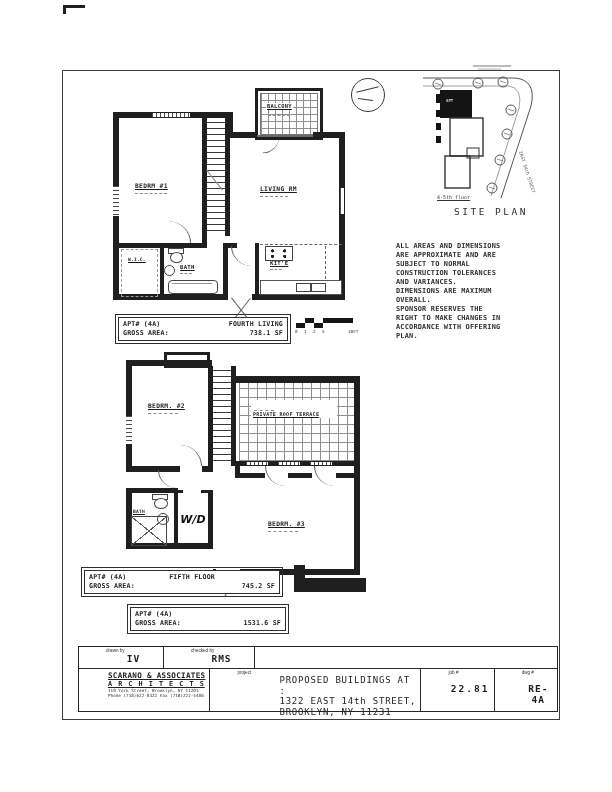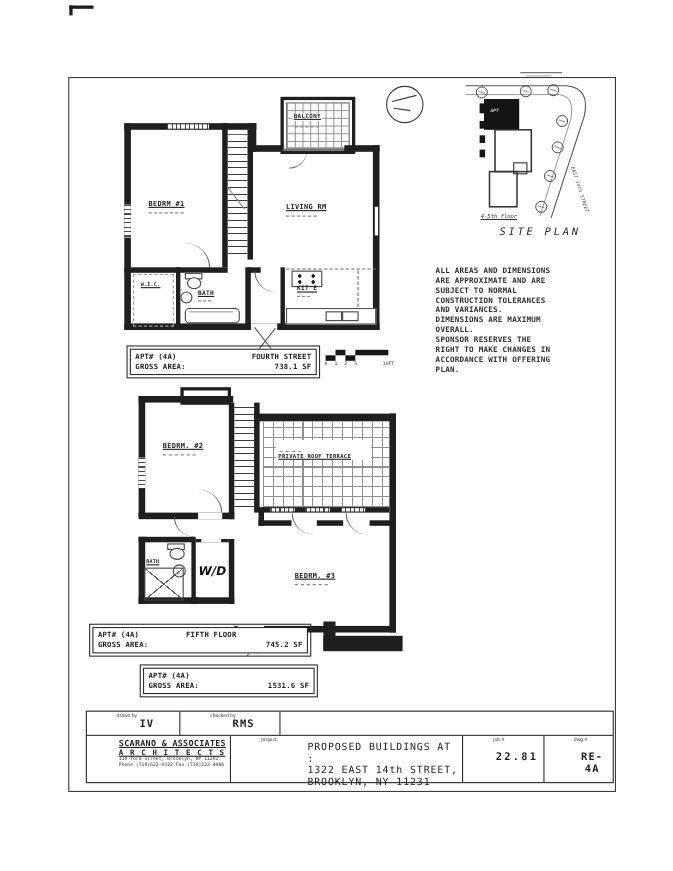--- a/index.html
+++ b/index.html
@@ -105,21 +105,21 @@
     <span class="lbl sm" style="left:18px;top:168px;">W.I.C.</span>
     <span class="lbl" style="left:70px;top:176px;font-size:5.6px;">BATH</span>
     <i class="dim" style="left:70px;top:185px;width:12px;"></i>
     <span class="lbl" style="left:160px;top:172px;font-size:5.6px;">KIT'E</span>
     <i class="dim" style="left:160px;top:181px;width:12px;"></i>
   </div>
 
   <div class="abox" style="left:118px;top:317px;width:160px;">
     <div class="row">
         <span>APT# (4A)</span>
-        <span>FOURTH STREET</span>
+        <span>FOURTH LIVING</span>
       </div>
     <div class="row">
         <span>GROSS AREA:</span>
         <span>738.1 SF</span>
       </div>
   </div>
 
   <div class="g" style="left:296px;top:316px;width:64px;height:20px;">
     <i class="scaleseg" style="left:9px;top:2px;width:9px;height:5px;"></i>
     <i class="scaleseg" style="left:27px;top:2px;width:30px;height:5px;"></i>
@@ -130,21 +130,21 @@
     <span class="micro" style="position:absolute;left:17px;top:13px;">2</span>
     <span class="micro" style="position:absolute;left:26px;top:13px;">5</span>
     <span class="micro" style="position:absolute;left:52px;top:13px;">10FT</span>
   </div>
 
   <div class="g" style="left:351px;top:78px;width:32px;height:32px;border:1.5px solid #3a3a3a;border-radius:50%;">
     <i class="thin" style="left:4px;top:10px;width:23px;height:1.2px;transform:rotate(-14deg);background:#3a3a3a;"></i>
     <i class="thin" style="left:6px;top:20px;width:15px;height:1.2px;transform:rotate(8deg);background:#3a3a3a;"></i>
   </div>
 
-  <div class="g" style="left:423px;top:60px;width:136px;height:162px;font-style:italic;">
+  <div class="g" style="left:423px;top:60px;width:136px;height:162px;">
     <svg width="136" height="162" viewBox="0 0 136 162">
       <line x1="50" y1="6" x2="88" y2="6" stroke="#777" stroke-width="1"></line>
       <line x1="55" y1="9" x2="78" y2="9" stroke="#999" stroke-width="0.8"></line>
       <path d="M0 18 H92 Q114 20 108 46 L78 138" fill="none" stroke="#555" stroke-width="1"></path>
       <path d="M0 26 H86 Q100 28 96 48 L68 136" fill="none" stroke="#888" stroke-width="0.8"></path>
       <rect x="17" y="30" width="32" height="28" fill="#141414"></rect>
       <rect x="27" y="58" width="33" height="38" fill="none" stroke="#333" stroke-width="1.4"></rect>
       <rect x="22" y="96" width="25" height="32" fill="none" stroke="#333" stroke-width="1.4"></rect>
       <rect x="44" y="88" width="12" height="10" fill="none" stroke="#333" stroke-width="1"></rect>
       <rect x="13" y="34" width="5" height="9" fill="#141414"></rect>

